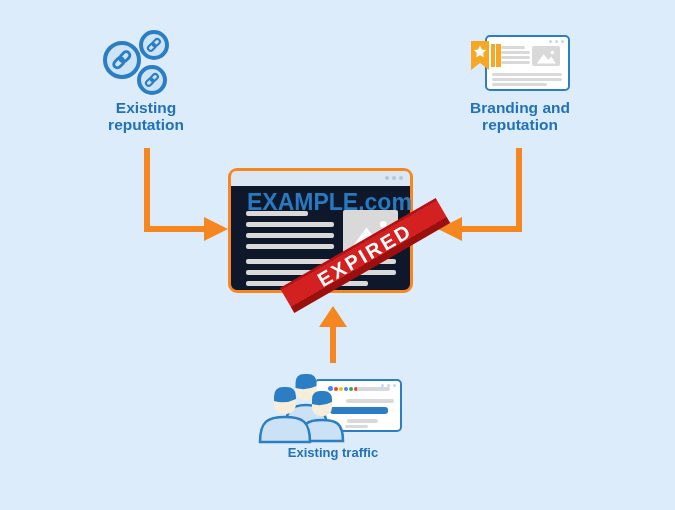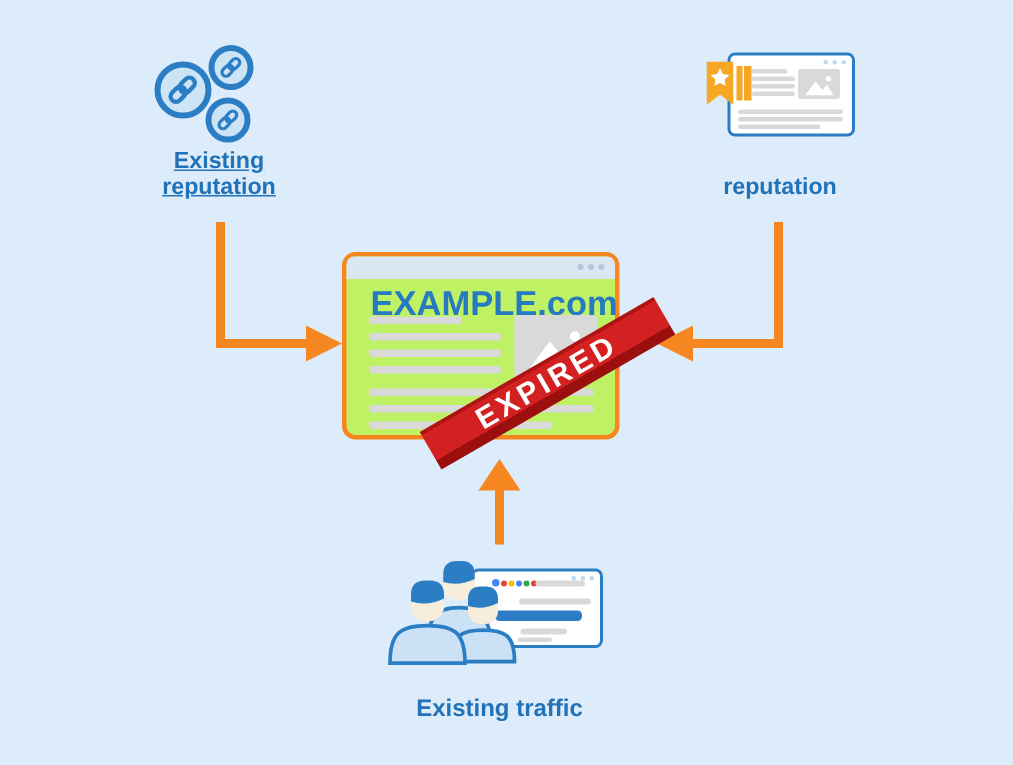--- a/index.html
+++ b/index.html
@@ -17,21 +17,21 @@
   .cc-top{left:139px;top:30px;width:30px;height:30px;}
   .cc-bot{left:137px;top:65px;width:30px;height:30px;}
   .chain-circle svg{width:72%;height:72%;}
 
   
   .bar{position:absolute;background:#f6861f;}
   .tri{position:absolute;width:0;height:0;}
 
   
   .mainwin{position:absolute;left:228px;top:168px;width:185px;height:125px;box-sizing:border-box;
-    background:#bef264;border:3px solid #f6861f;border-radius:9px;z-index:1;}
+    background:#0f172a;border:3px solid #f6861f;border-radius:9px;z-index:1;}
   .mainwin .titlebar{position:absolute;left:0;top:0;right:0;height:15px;background:#dbe8f4;
     border-radius:5px 5px 0 0;}
   .dots{position:absolute;display:flex;gap:3px;}
   .dots i{display:block;width:4px;height:4px;border-radius:50%;background:#b3c6da;}
   .mainwin .dots{right:7px;top:5px;}
   .domain-title{position:absolute;left:16px;top:18px;font-weight:bold;font-size:23px;color:#2779c0;letter-spacing:0;}
   .imgph{position:absolute;background:#d9d9d9;border-radius:2px;display:flex;align-items:center;justify-content:center;}
   .mainwin .imgph{left:112px;top:39px;width:55px;height:43px;}
   .ribbon{position:absolute;left:275px;top:241px;width:180px;height:29px;z-index:2;
     transform:rotate(-30deg);text-align:center;
@@ -79,21 +79,21 @@
         </svg>
     </div>
     <div class="chain-circle cc-bot">
       <svg viewBox="0 0 24 24">
           <g transform="rotate(-45 12 12)" stroke="#2b7ec4" stroke-width="3.2" fill="none">
         <rect x="1" y="8" width="12.5" height="8" rx="4"></rect>
             <rect x="10.5" y="8" width="12.5" height="8" rx="4"></rect>
           </g>
         </svg>
     </div>
-    <div class="label" style="left:61px;top:99px;width:170px;text-decoration:underline;">
+    <div class="label" style="left:61px;top:99px;width:170px;">
       <span>Existing</span><br>
       <span>reputation</span>
     </div>
   </div>
 
   <div>
     <div class="pagewin">
       <div class="dots">
           <i></i>
           <i></i>
@@ -119,21 +119,21 @@
 
     <div class="bookmark">
       <svg width="18" height="29" viewBox="0 0 18 29">
         <path d="M0 0 H18 V29 L9 22 L0 29 Z" fill="#f6a723"></path>
         <path d="M9 4.5 l1.9 3.9 4.3.6 -3.1 3 .7 4.3 L9 14.3 l-3.8 2 .7-4.3 -3.1-3 4.3-.6 Z" fill="#ffffff"></path>
       </svg>
     </div>
     <div class="obar" style="left:491px;top:44px;width:3.5px;height:23px;"></div>
     <div class="obar" style="left:496px;top:44px;width:4.5px;height:23px;"></div>
     <div class="label" style="left:435px;top:99px;width:170px;">
-      <br>
+      <span>Branding and</span><br>
       <span>reputation</span>
     </div>
   </div>
 
   <div>
     <div class="bar" style="left:144px;top:148px;width:6px;height:84px;"></div>
     <div class="bar" style="left:144px;top:226px;width:60px;height:6px;"></div>
     <div class="tri" style="left:204px;top:217px;border-top:12px solid transparent;border-bottom:12px solid transparent;border-left:24px solid #f6861f;"></div>
   </div>
 
@@ -213,18 +213,18 @@
         <path d="M54 37 L54 32.5 Q54 24, 62.5 24 L65.5 24 Q74 24, 74 32.5 L74 35 Q64 40, 54 37 Z" fill="#2b7ec4"></path>
       </g>
 
       <g>
         <path d="M2 75 C2 54, 10 50, 27 50 C44 50, 52 54, 52 75 Z" fill="#cbe2f6" stroke="#2b7ec4" stroke-width="2.5"></path>
         <rect x="16" y="20" width="22" height="27" rx="9.5" fill="#f7eddb"></rect>
         <path d="M16 34 L16 29.5 Q16 20, 25.5 20 L28.5 20 Q38 20, 38 29.5 L38 32 Q27 37.5, 16 34 Z" fill="#2b7ec4"></path>
       </g>
     </svg>
 
-    <div class="label" style="left:223px;top:464px;width:220px;font-size:16px;line-height:17.5px;">
+    <div class="label" style="left:223px;top:444px;width:220px;font-size:13px;line-height:17.5px;">
       <span>Existing traffic</span><br>
     </div>
   </div>
 
 </div>
 
 </body></html>

